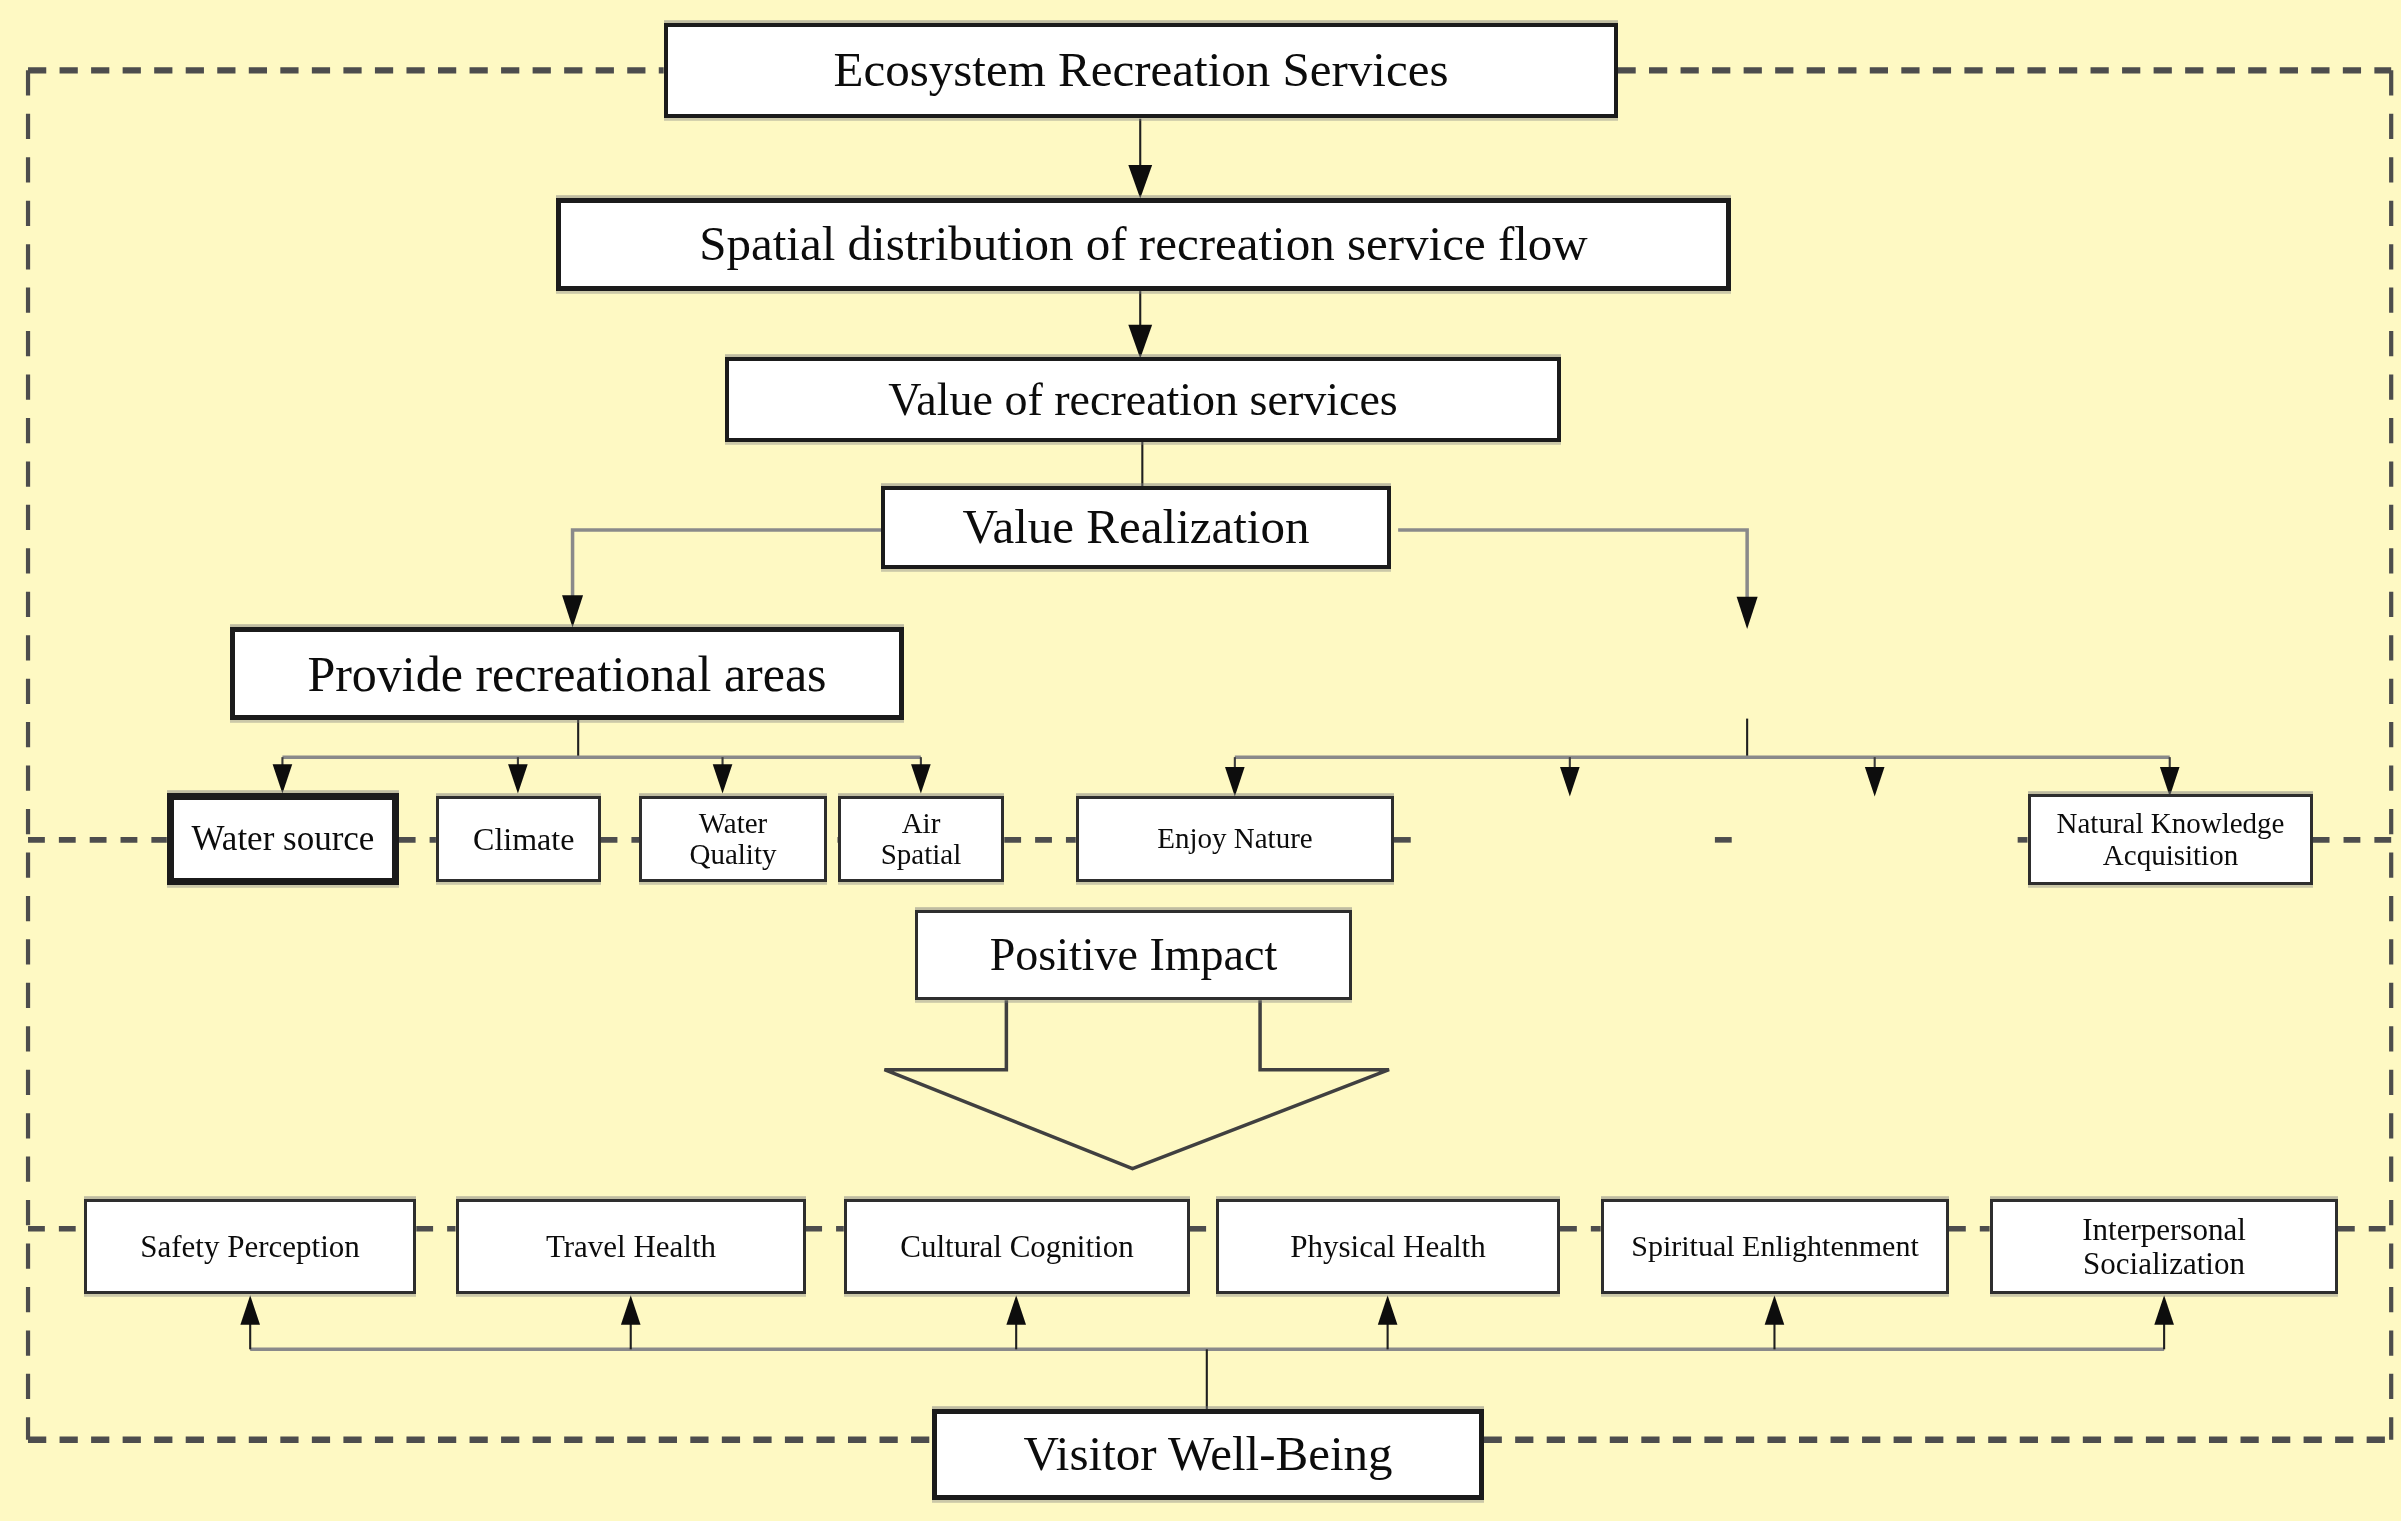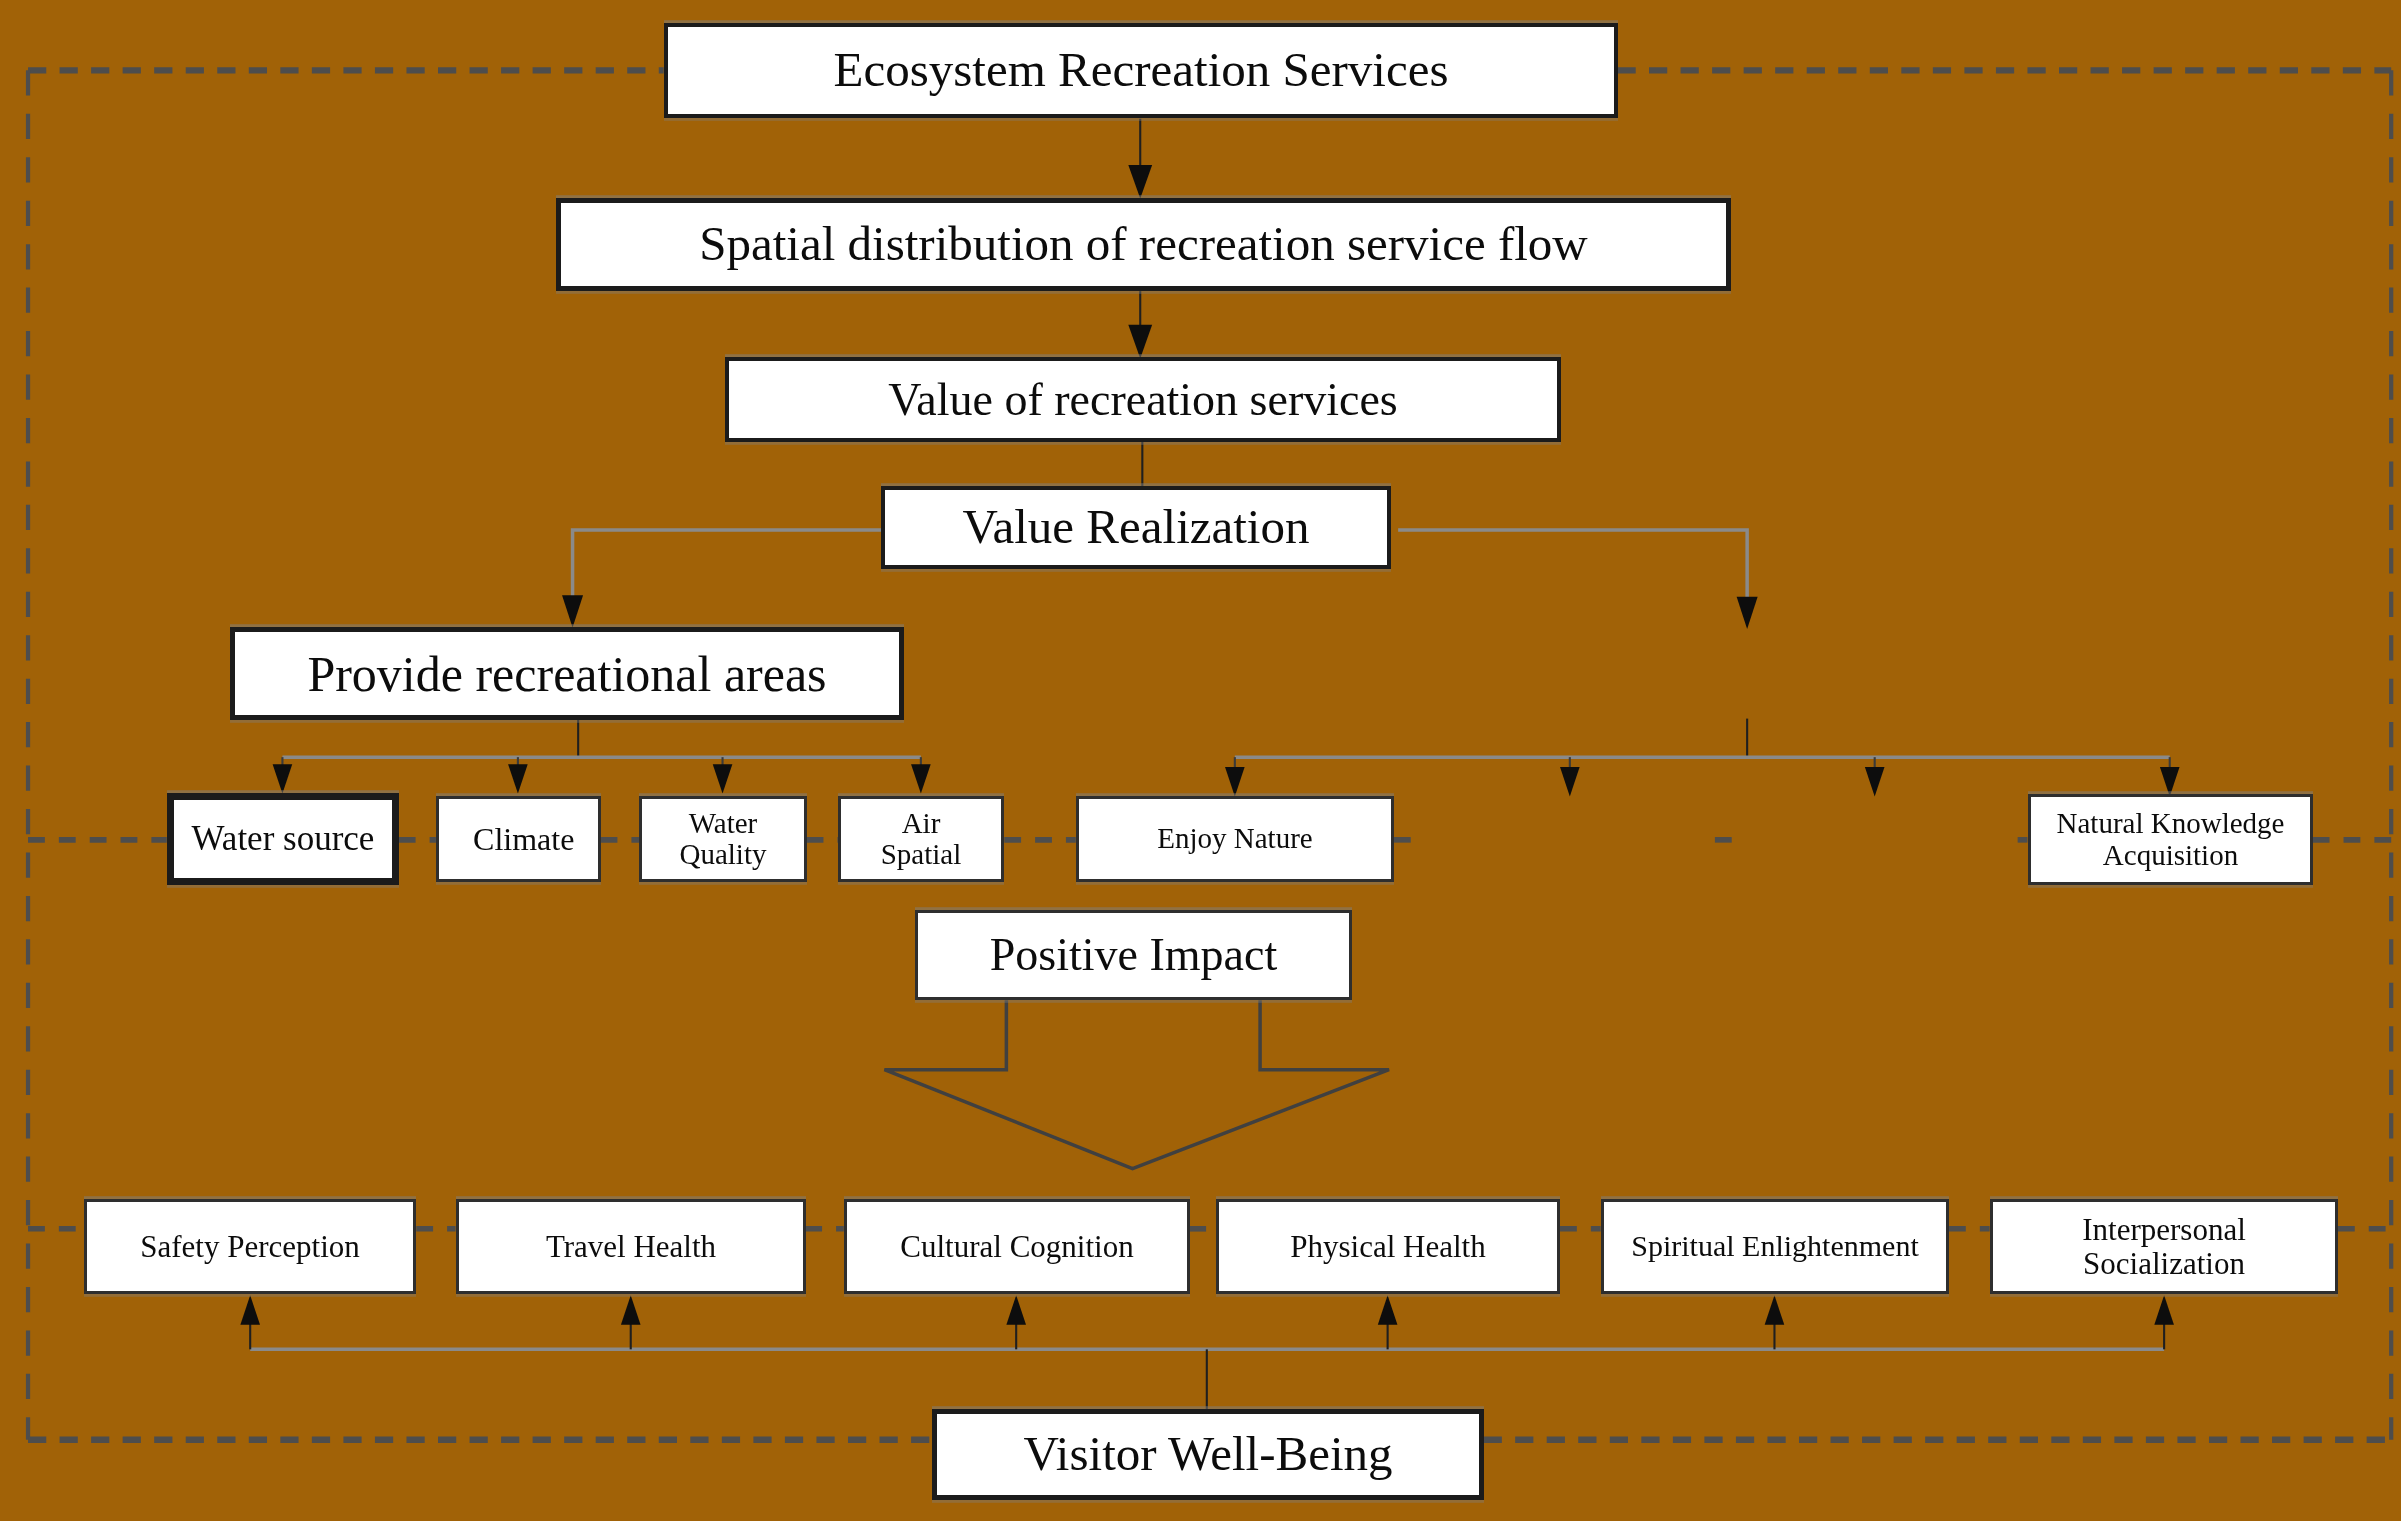--- a/index.html
+++ b/index.html
@@ -1,20 +1,20 @@
 <!DOCTYPE html>
 <html style="font-size:11.2px"><head>
 <meta charset="utf-8">
 <style>
   html,body{margin:0;padding:0;background:#ffffff;}
   .canvas{
     position:relative;
     width:2401px;
     height:1522px;
-    background:#a16207;
+    background:#fef9c3;
     font-family:"Liberation Serif","DejaVu Serif",serif;
     overflow:hidden;
   }
   svg.wires{position:absolute;left:0;top:0;width:2401px;height:1522px;}
   .box{
     position:absolute;
     box-sizing:border-box;
     background:#ffffff;
     border:3.5px solid #1b1b1b;
     display:flex;
@@ -144,21 +144,21 @@
 
   <div class="box bw7" style="left:881px;top:486px;width:510px;height:83px;font-size:49px;">Value Realization</div>
 
   <div class="box bw8" style="left:230px;top:627px;width:674px;height:93px;font-size:50px;">Provide recreational areas</div>
 
 
   <div class="box bw9" style="left:167px;top:793px;width:232px;height:92px;font-size:35px;">Water source</div>
 
   <div class="box graybrd" style="left:436px;top:796px;width:165px;height:86px;font-size:32px;padding-left:16px;">Climate</div>
 
-  <div class="box graybrd" style="left:639px;top:796px;width:168px;height:86px;font-size:29px;">Water
+  <div class="box graybrd" style="left:639px;top:796px;width:188px;height:86px;font-size:29px;">Water
 Quality</div>
 
   <div class="box graybrd" style="left:838px;top:796px;width:166px;height:86px;font-size:29px;">Air
 Spatial</div>
 
   <div class="box graybrd" style="left:1076px;top:796px;width:318px;height:86px;font-size:29px;">Enjoy Nature</div>
 
 
 
   <div class="box graybrd" style="left:2028px;top:794px;width:285px;height:91px;font-size:29px;">Natural Knowledge

